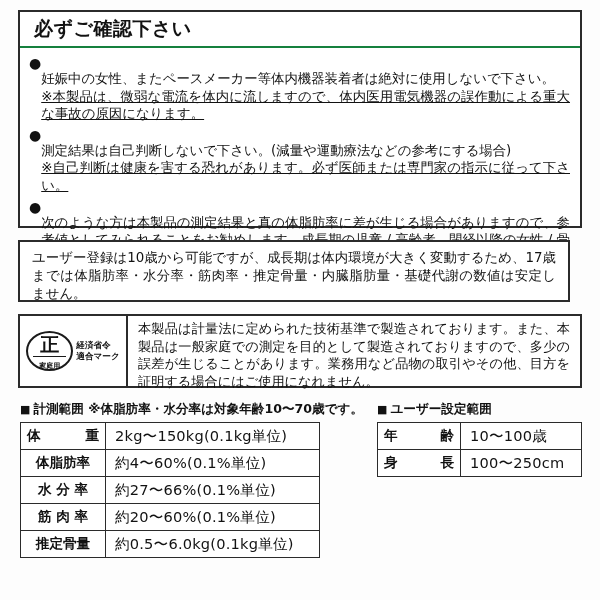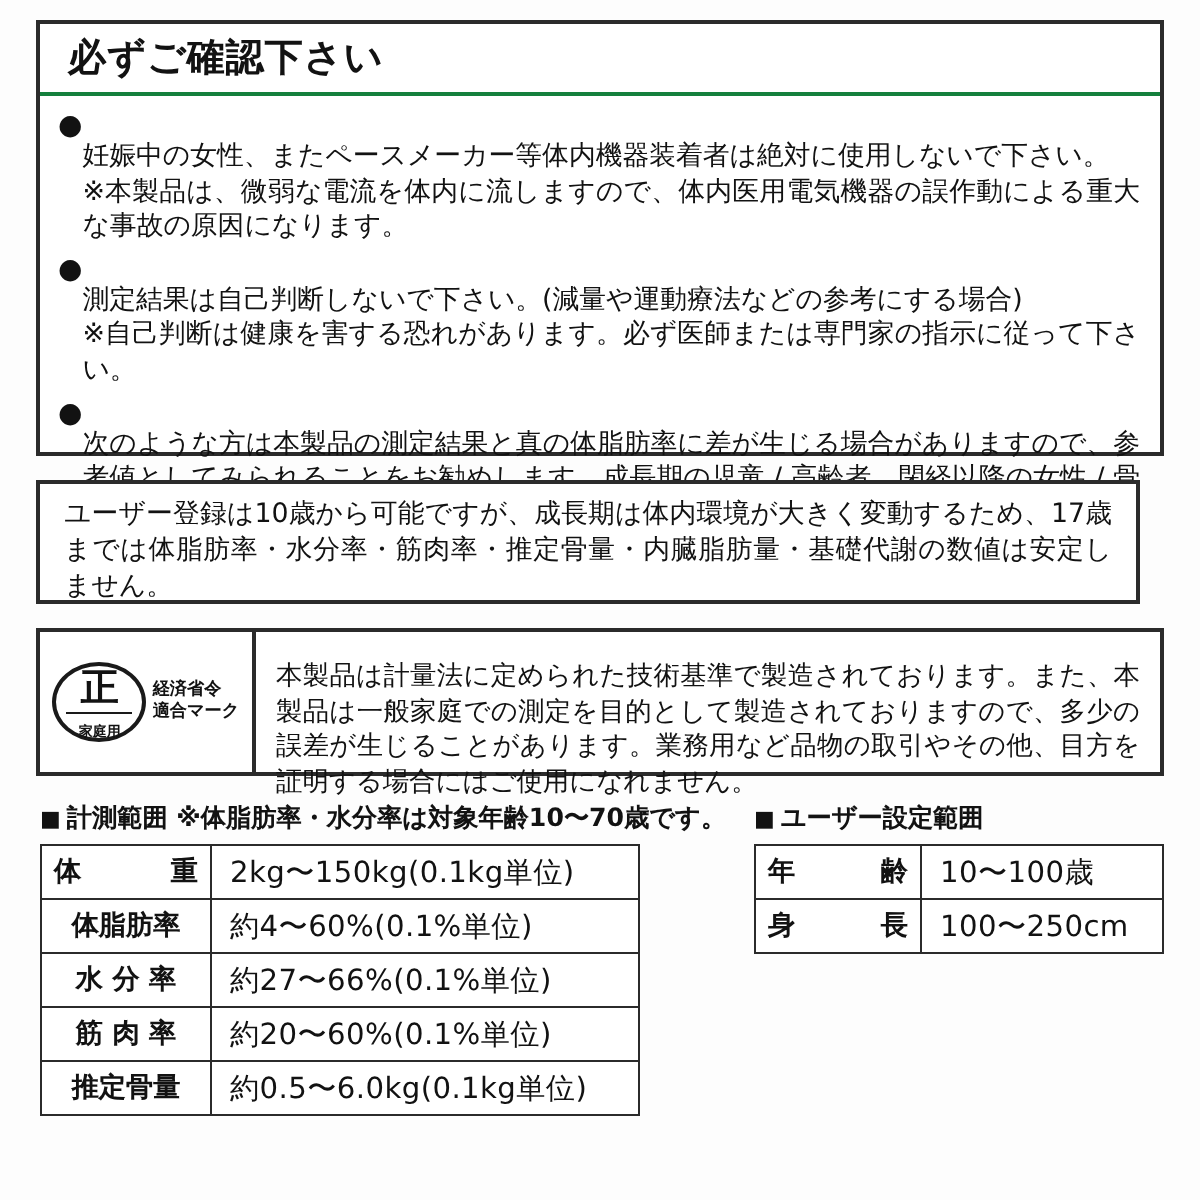--- a/index.html
+++ b/index.html
@@ -65,20 +65,21 @@
   .bullet .btext {
     flex: 1 1 auto;
     font-size: 13.4px;
     line-height: 17.6px;
     text-align: justify;
     margin-top: 15px;
   }
   .bullet .btext .sub {
     display: block;
     padding-left: 0px;
+    text-decoration: underline;
   }
 
   
   #registration-note {
     left: 18px;
     top: 240px;
     width: 552px;
     height: 62px;
     display: flex;
     align-items: flex-start;
@@ -151,21 +152,21 @@
     background: #1a1a1a;
   }
   .mark-caption {
     font-size: 8.6px;
     line-height: 11px;
     font-weight: 700;
     white-space: nowrap;
   }
   .compliance-text {
     flex: 1 1 auto;
-    padding: 14px 10px 0 10px;
+    padding: 4px 10px 0 10px;
     font-size: 13.2px;
     line-height: 17.6px;
     text-align: justify;
   }
 
   
   .sec-head {
     position: absolute;
     font-size: 12.6px;
     font-weight: 700;

